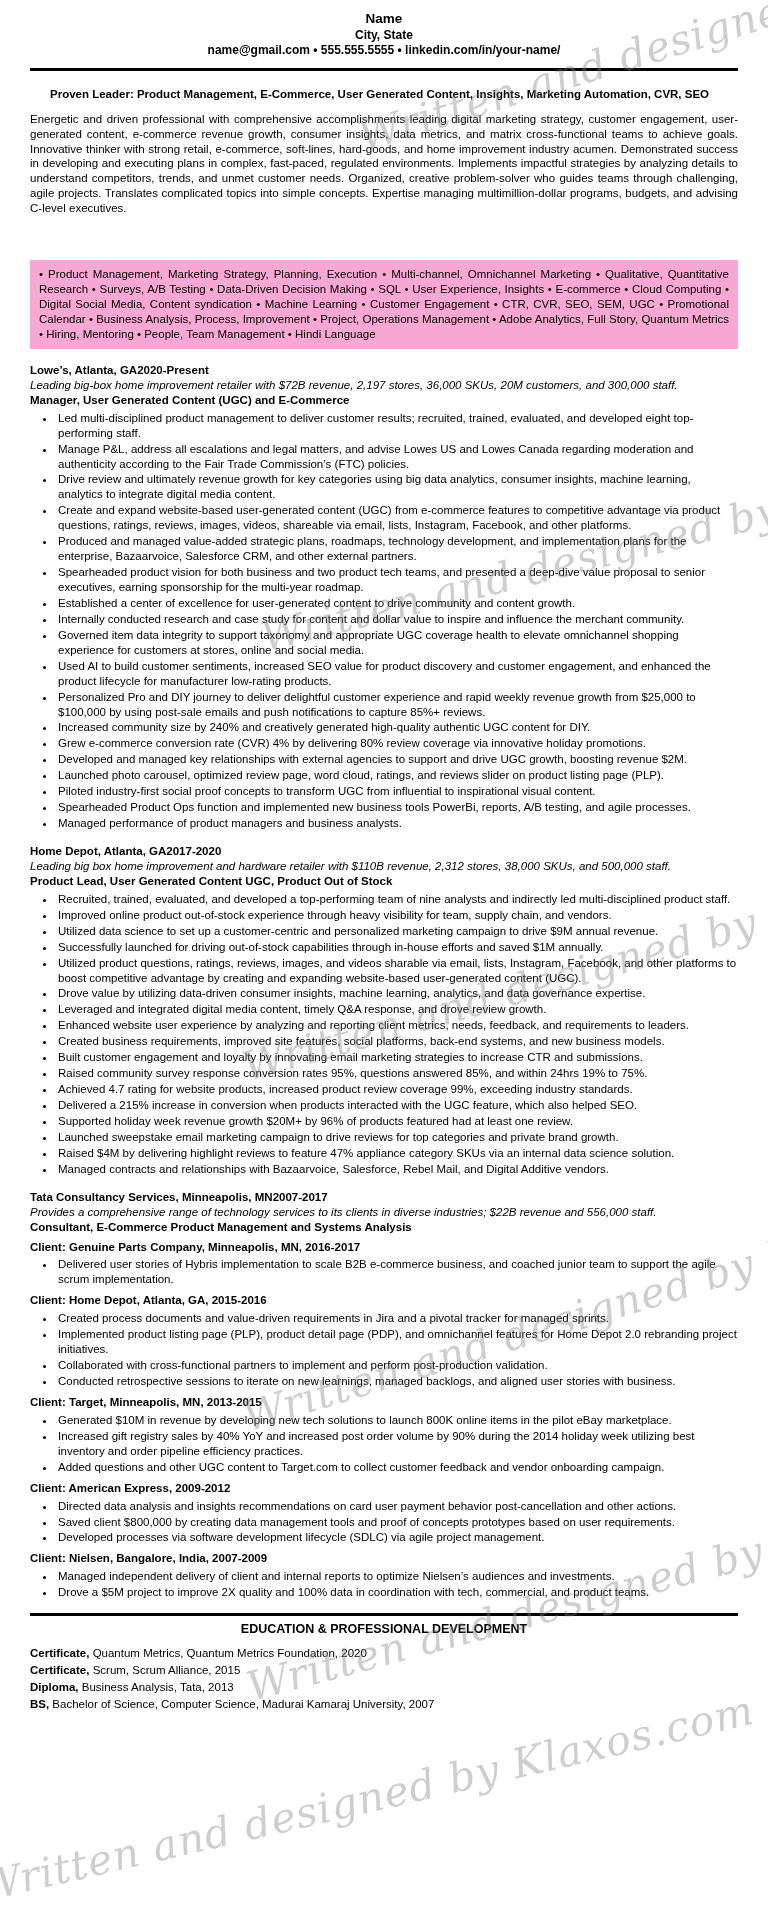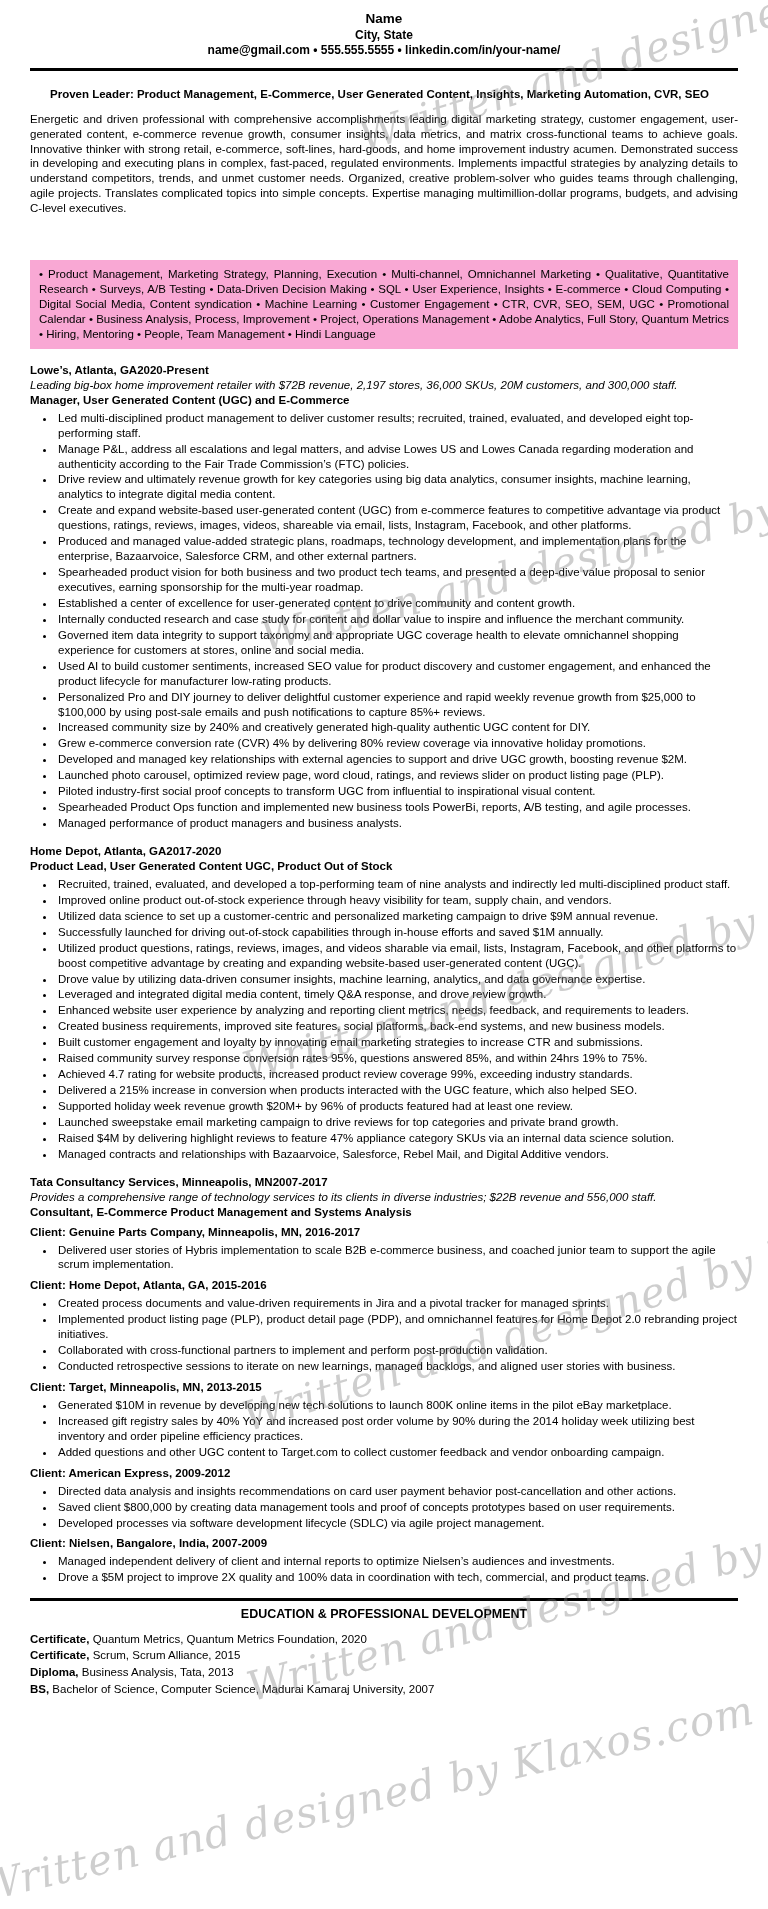--- a/index.html
+++ b/index.html
@@ -87,20 +87,21 @@
       <li>Spearheaded Product Ops function and implemented new business tools PowerBi, reports, A/B testing, and agile processes.</li>
       <li>Managed performance of product managers and business analysts.</li>
     </ul>
   </section>
 
   <section class="job">
     <div class="job-line">
       <span>Home Depot, Atlanta, GA</span>
       <span>2017-2020</span>
     </div>
+    <div class="blurb">Leading big box home improvement and hardware retailer with $110B revenue, 2,312 stores, 38,000 SKUs, and 500,000 staff.</div>
     <div class="role">Product Lead, User Generated Content UGC, Product Out of Stock</div>
     <ul class="bullets">
       <li>Recruited, trained, evaluated, and developed a top-performing team of nine analysts and indirectly led multi-disciplined product staff.</li>
       <li>Improved online product out-of-stock experience through heavy visibility for team, supply chain, and vendors.</li>
       <li>Utilized data science to set up a customer-centric and personalized marketing campaign to drive $9M annual revenue.</li>
       <li>Successfully launched for driving out-of-stock capabilities through in-house efforts and saved $1M annually.</li>
       <li>Utilized product questions, ratings, reviews, images, and videos sharable via email, lists, Instagram, Facebook, and other platforms to boost competitive advantage by creating and expanding website-based user-generated content (UGC).</li>
       <li>Drove value by utilizing data-driven consumer insights, machine learning, analytics, and data governance expertise.</li>
       <li>Leveraged and integrated digital media content, timely Q&amp;A response, and drove review growth.</li>
       <li>Enhanced website user experience by analyzing and reporting client metrics, needs, feedback, and requirements to leaders.</li>

